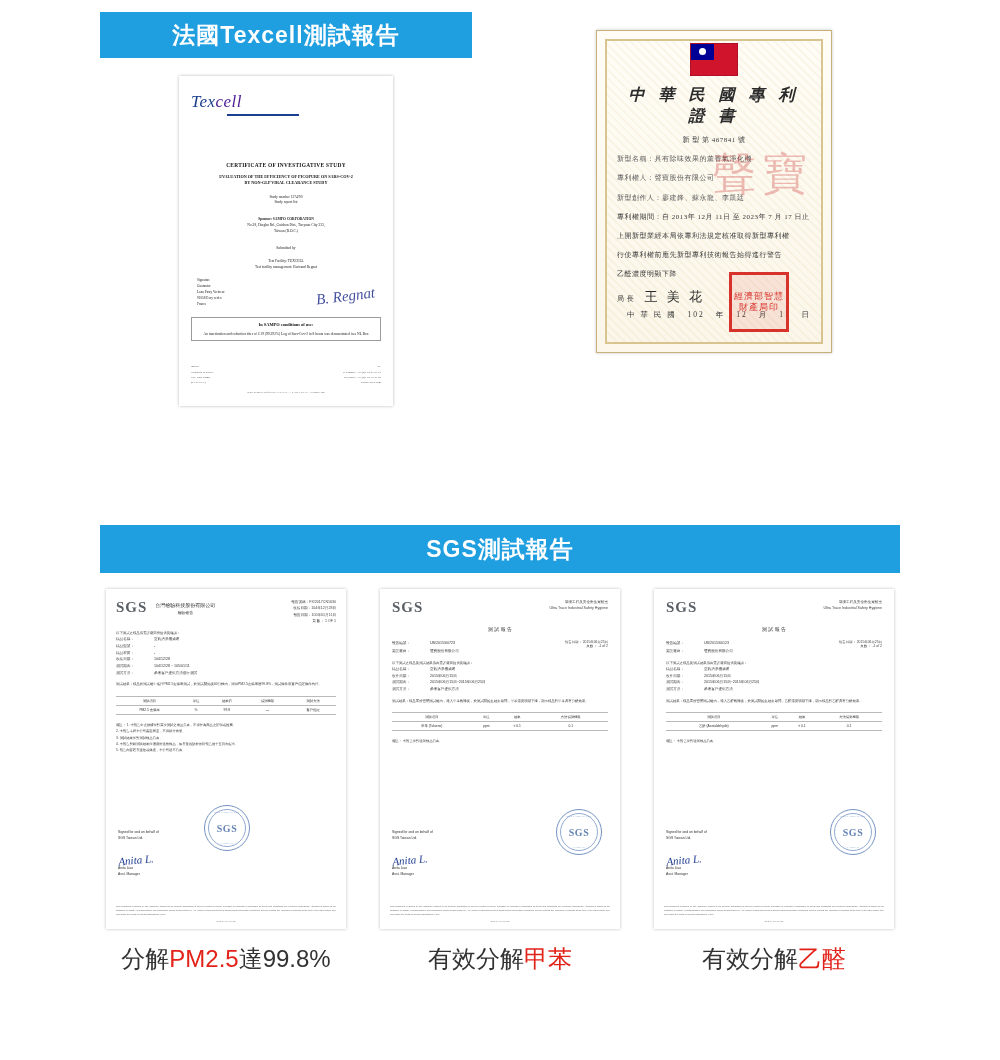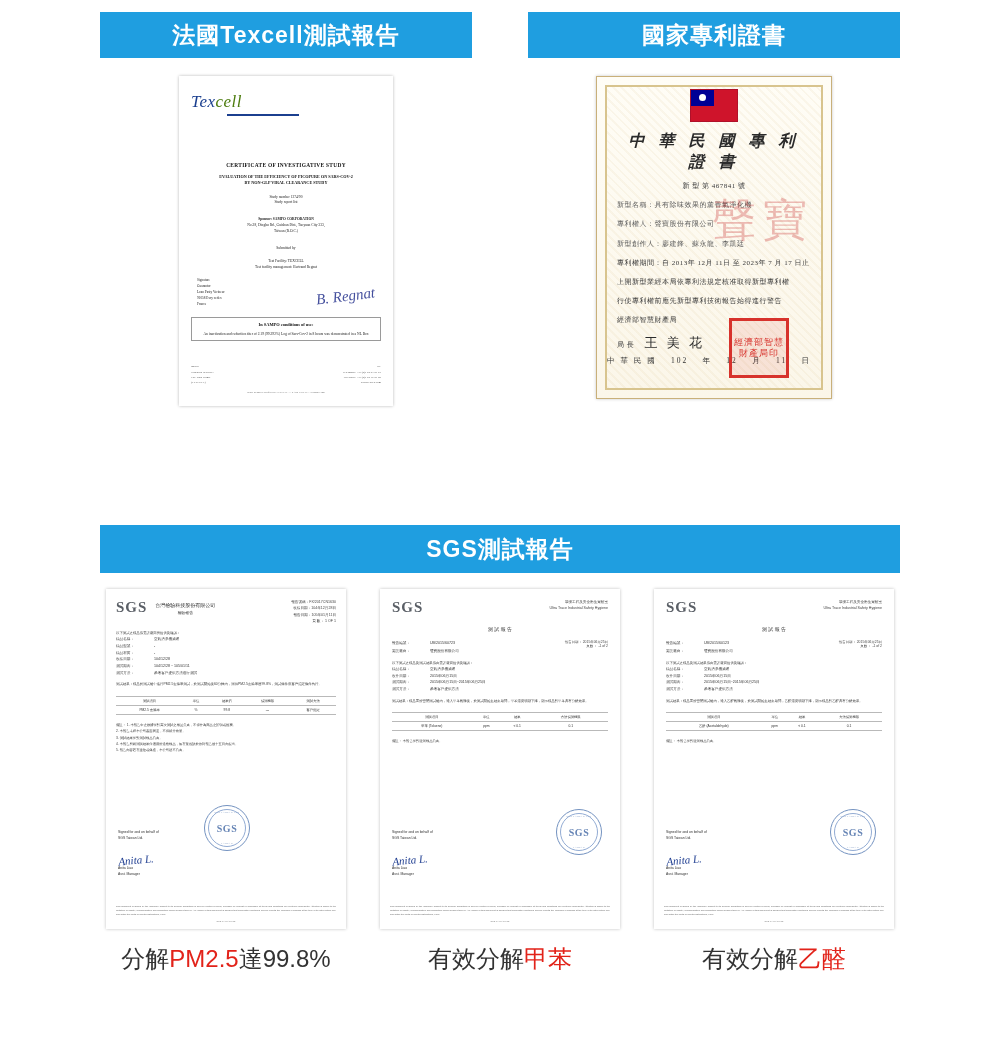--- a/index.html
+++ b/index.html
@@ -76,21 +76,21 @@
     box-sizing: border-box;
   }
   .texcell-logo {
     font-family: "Liberation Serif", serif;
     font-style: italic;
     font-size: 17px;
     color: #1b3f8f;
     letter-spacing: .5px;
     margin-top: 6px;
   }
-  .texcell-logo .ell { color: #4d7c0f; }
+  .texcell-logo .ell { color: #4c1d95; }
   .logo-rule {
     width: 72px;
     height: 2px;
     background: #1b3f8f;
     margin: 2px 0 0 36px;
   }
   .t-title {
     text-align: center;
     font-family: "Liberation Serif", serif;
     font-size: 5.4px;
@@ -278,21 +278,21 @@
     line-height: 1.25;
     display: flex;
     align-items: center;
     justify-content: center;
     text-align: center;
     letter-spacing: 1px;
     margin-left: 45px;
   }
   .p-date {
     position: absolute;
-    left: 0;
+    left: 20px;
     right: 10px;
     bottom: 22px;
     font-family: "Liberation Serif", serif;
     font-size: 7.5px;
     color: #333;
     display: flex;
     justify-content: space-between;
     letter-spacing: 2px;
     text-align: center;
   }
@@ -532,41 +532,40 @@
               <span>www.texcell.com</span>
             </div>
             <div class="ftend">Study Report is certified by TEXCELL — SARS-COV-2 — Version: Final</div>
           </div>
         </div>
 
       </div>
     </div>
 
     <div class="top-col">
-      <div class="banner">國家專利證書</div>
       <div class="cert-area">
 
         <div class="patent-doc">
           <div class="patent-inner">
             <div class="flag">
               <div class="canton">
                 <div class="sun"></div>
               </div>
             </div>
 
             <div class="p-title">中 華 民 國 專 利 證 書</div>
             <div class="p-row center">新 型 第  467841  號</div>
 
             <div class="p-row p-blur">新型名稱：具有除味效果的薰香氣淨化機</div>
             <div class="p-row p-blur">專利權人：聲寶股份有限公司</div>
             <div class="p-row p-blur">新型創作人：廖建鋒、蘇永龍、李凱廷</div>
             <div class="p-row">專利權期間：自 2013年 12月 11日 至 2023年 7 月 17 日止</div>
             <div class="p-row">上開新型業經本局依專利法規定核准取得新型專利權</div>
             <div class="p-row">行使專利權前應先新型專利技術報告始得進行警告</div>
-            <div class="p-row">經濟部智慧財產局</div>
+            <div class="p-row">乙醛濃度明顯下降</div>
             <div class="p-row" style="margin-top:6px;">
               <span>局 長</span>
               <span class="p-stampname">王 美 花</span>
             </div>
 
             <div class="chop-big">聲 寶</div>
 
             <div class="p-date">
               <span>中 華 民 國</span>
               <span>102</span>

